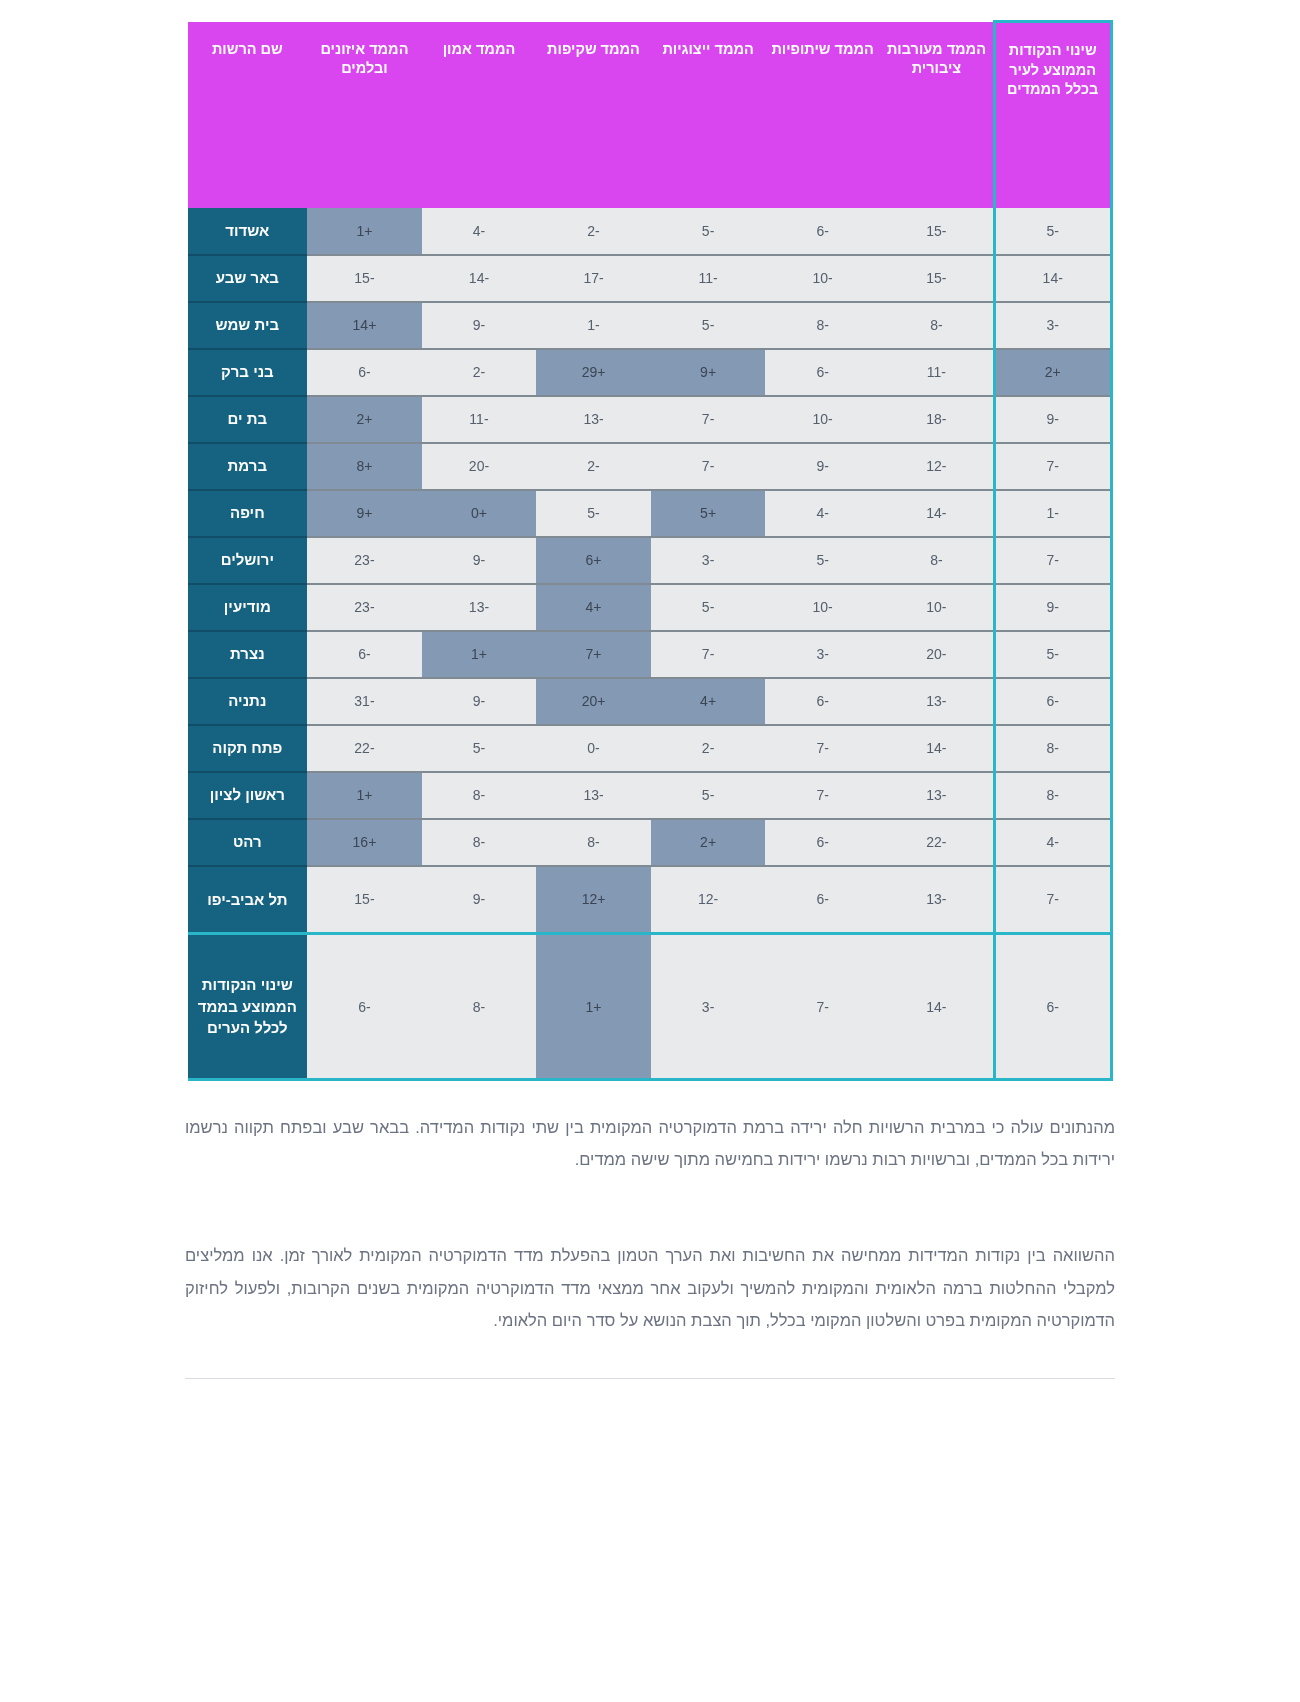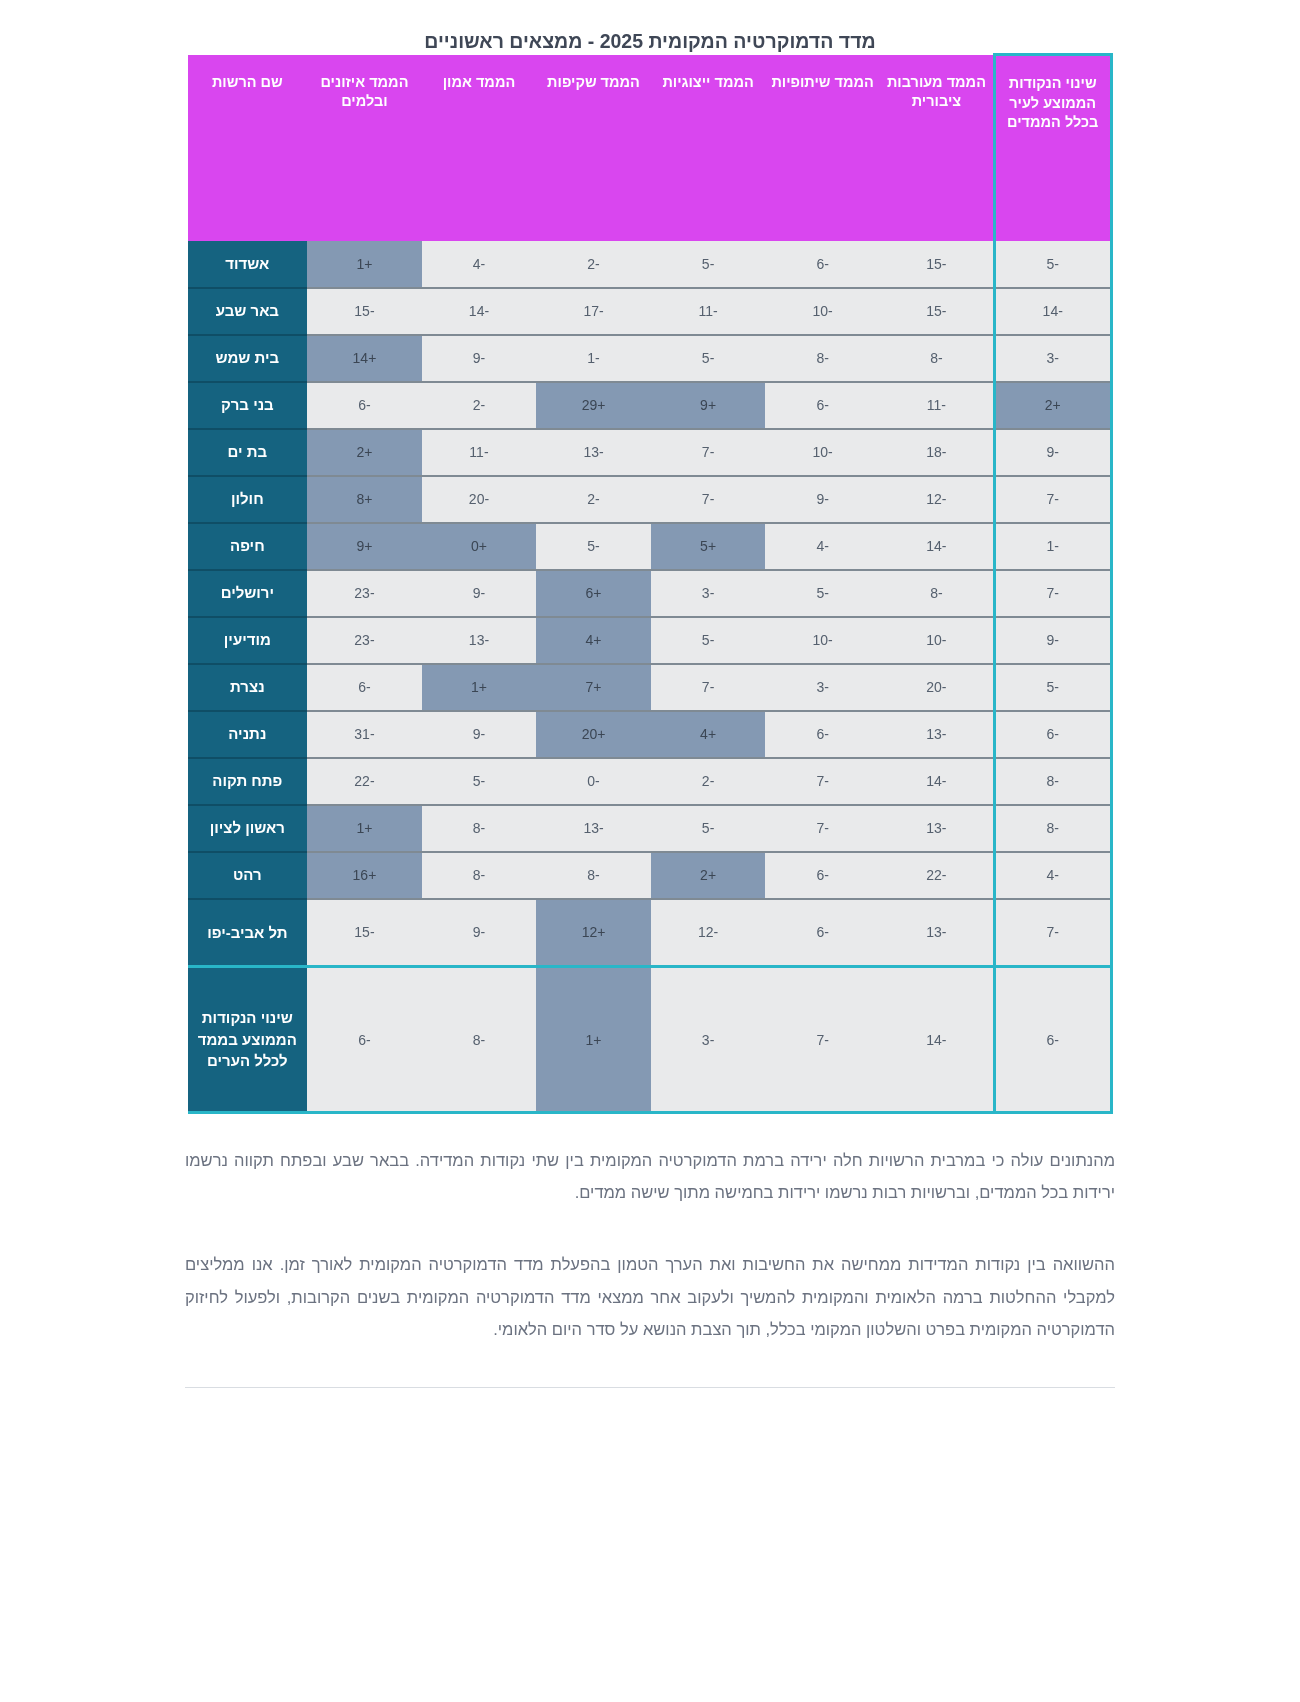--- a/index.html
+++ b/index.html
@@ -147,36 +147,35 @@
 
   
   p.body-text {
     font-size: 16.5px;
     color: #6b7280;
     text-align: justify;
     text-align-last: right;
     line-height: 1.95;
     margin: 30px 0 0 0;
   }
-  p.body-text.second { margin-top: 40px; }
+  p.body-text.second { margin-top: 64px; }
 
   .footer-rule {
     width: 930px;
     margin: 42px auto 0 auto;
     border-top: 1px solid #d9dde2;
     height: 1px;
   }
 </style>
 </head>
 <body>
 
 <div class="page">
   <div class="content">
 
-    <h1 class="doc-title">מדד הדמוקרטיה המקומית 2025 - ממצאים ראשוניים</h1>
 
 
 
     <div class="tbl-wrap">
       <table class="idx">
         <colgroup>
           <col class="c-avg">
           <col class="c-metric">
             <col class="c-metric">
             <col class="c-metric">
@@ -249,21 +248,21 @@
               <td class="city">בת ים</td>
             </tr>
             <tr>
               <td class="avg">-7</td>
               <td>-12</td>
               <td>-9</td>
               <td>-7</td>
               <td>-2</td>
               <td>-20</td>
               <td class="hl">+8</td>
-              <td class="city">חולון</td>
+              <td class="city">ברמת</td>
             </tr>
             <tr>
               <td class="avg">-1</td>
               <td>-14</td>
               <td>-4</td>
               <td class="hl">+5</td>
               <td>-5</td>
               <td class="hl">+0</td>
               <td class="hl">+9</td>
               <td class="city">חיפה</td>

